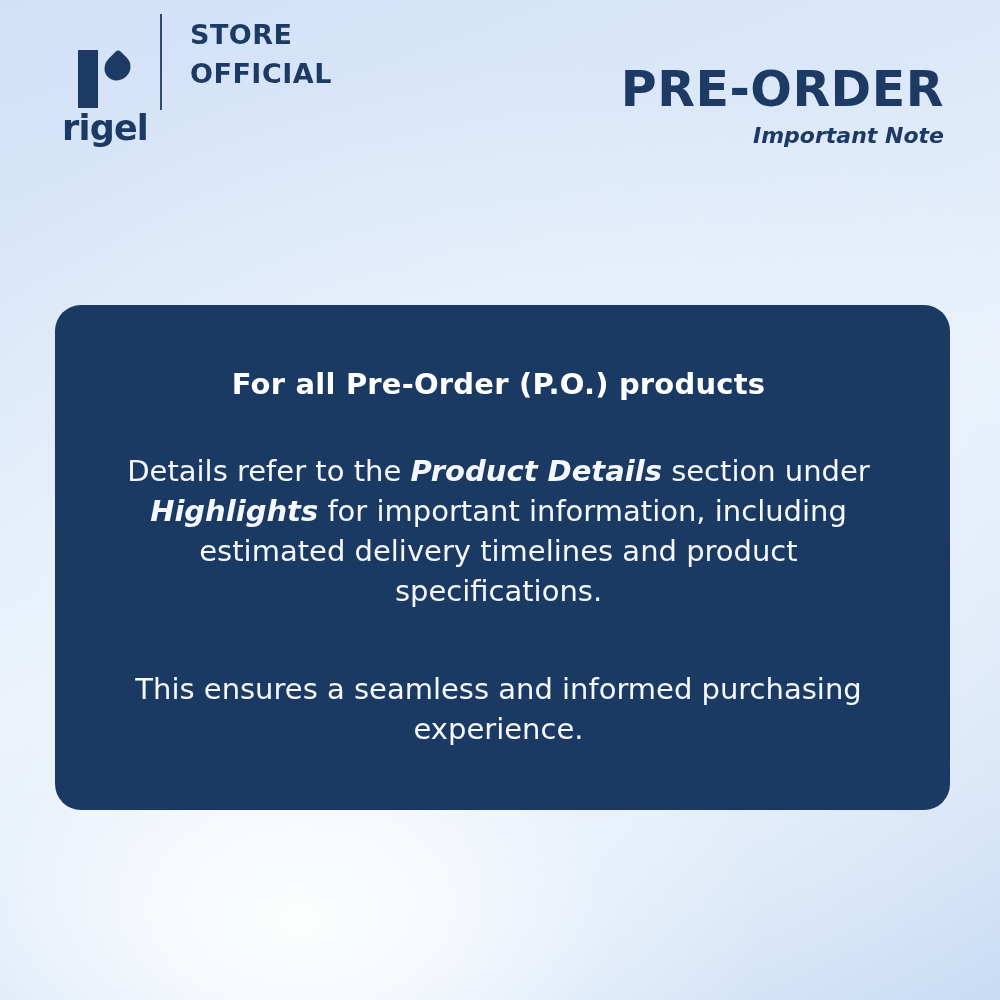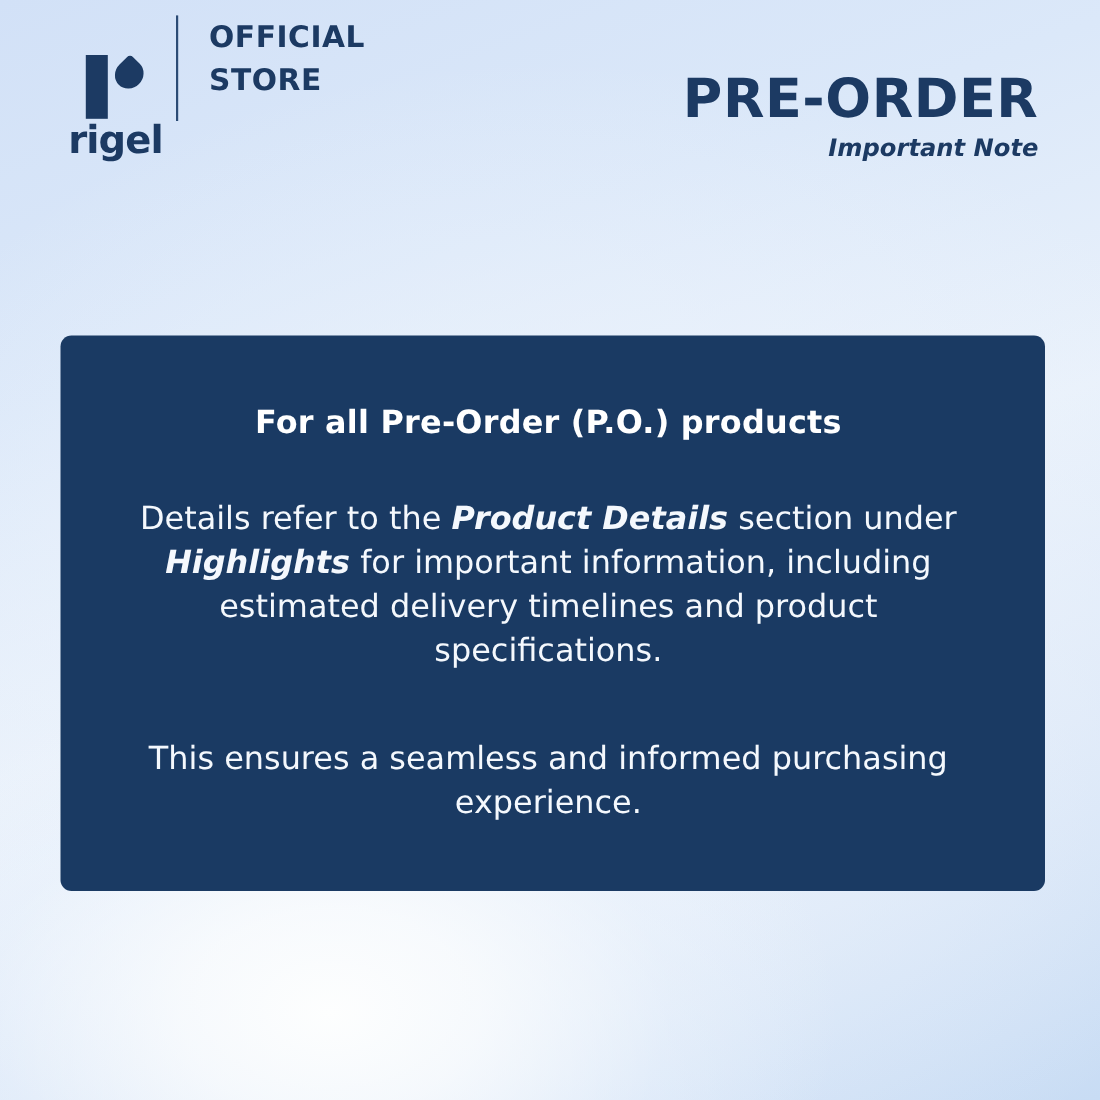--- a/index.html
+++ b/index.html
@@ -141,21 +141,21 @@
   }
 
   
   .card {
     position: absolute;
     left: 55px;
     top: 305px;
     width: 895px;
     height: 505px;
     background: #1a3a63;
-    border-radius: 10px;
+    border-radius: 26px;
     box-sizing: border-box;
     padding: 60px 48px 50px 40px;
     text-align: center;
     color: #ffffff;
   }
 
   .card-heading {
     font-family: "DejaVu Sans", sans-serif;
     font-size: 29px;
     font-weight: 700;
@@ -196,22 +196,22 @@
           <div class="logo-bar"></div>
           <div class="logo-drop"></div>
         </div>
         <div class="logo-word">rigel</div>
       </div>
     </div>
 
     <div class="brand-divider"></div>
 
     <div class="brand-sub">
+      <div>STORE</div>
       <div>OFFICIAL</div>
-      <div>STORE</div>
     </div>
 
     <div class="title-block">
       <div class="title-main">PRE-ORDER</div>
       <div class="title-sub">Important Note</div>
     </div>
 
   </div>
 
   <div class="card">

